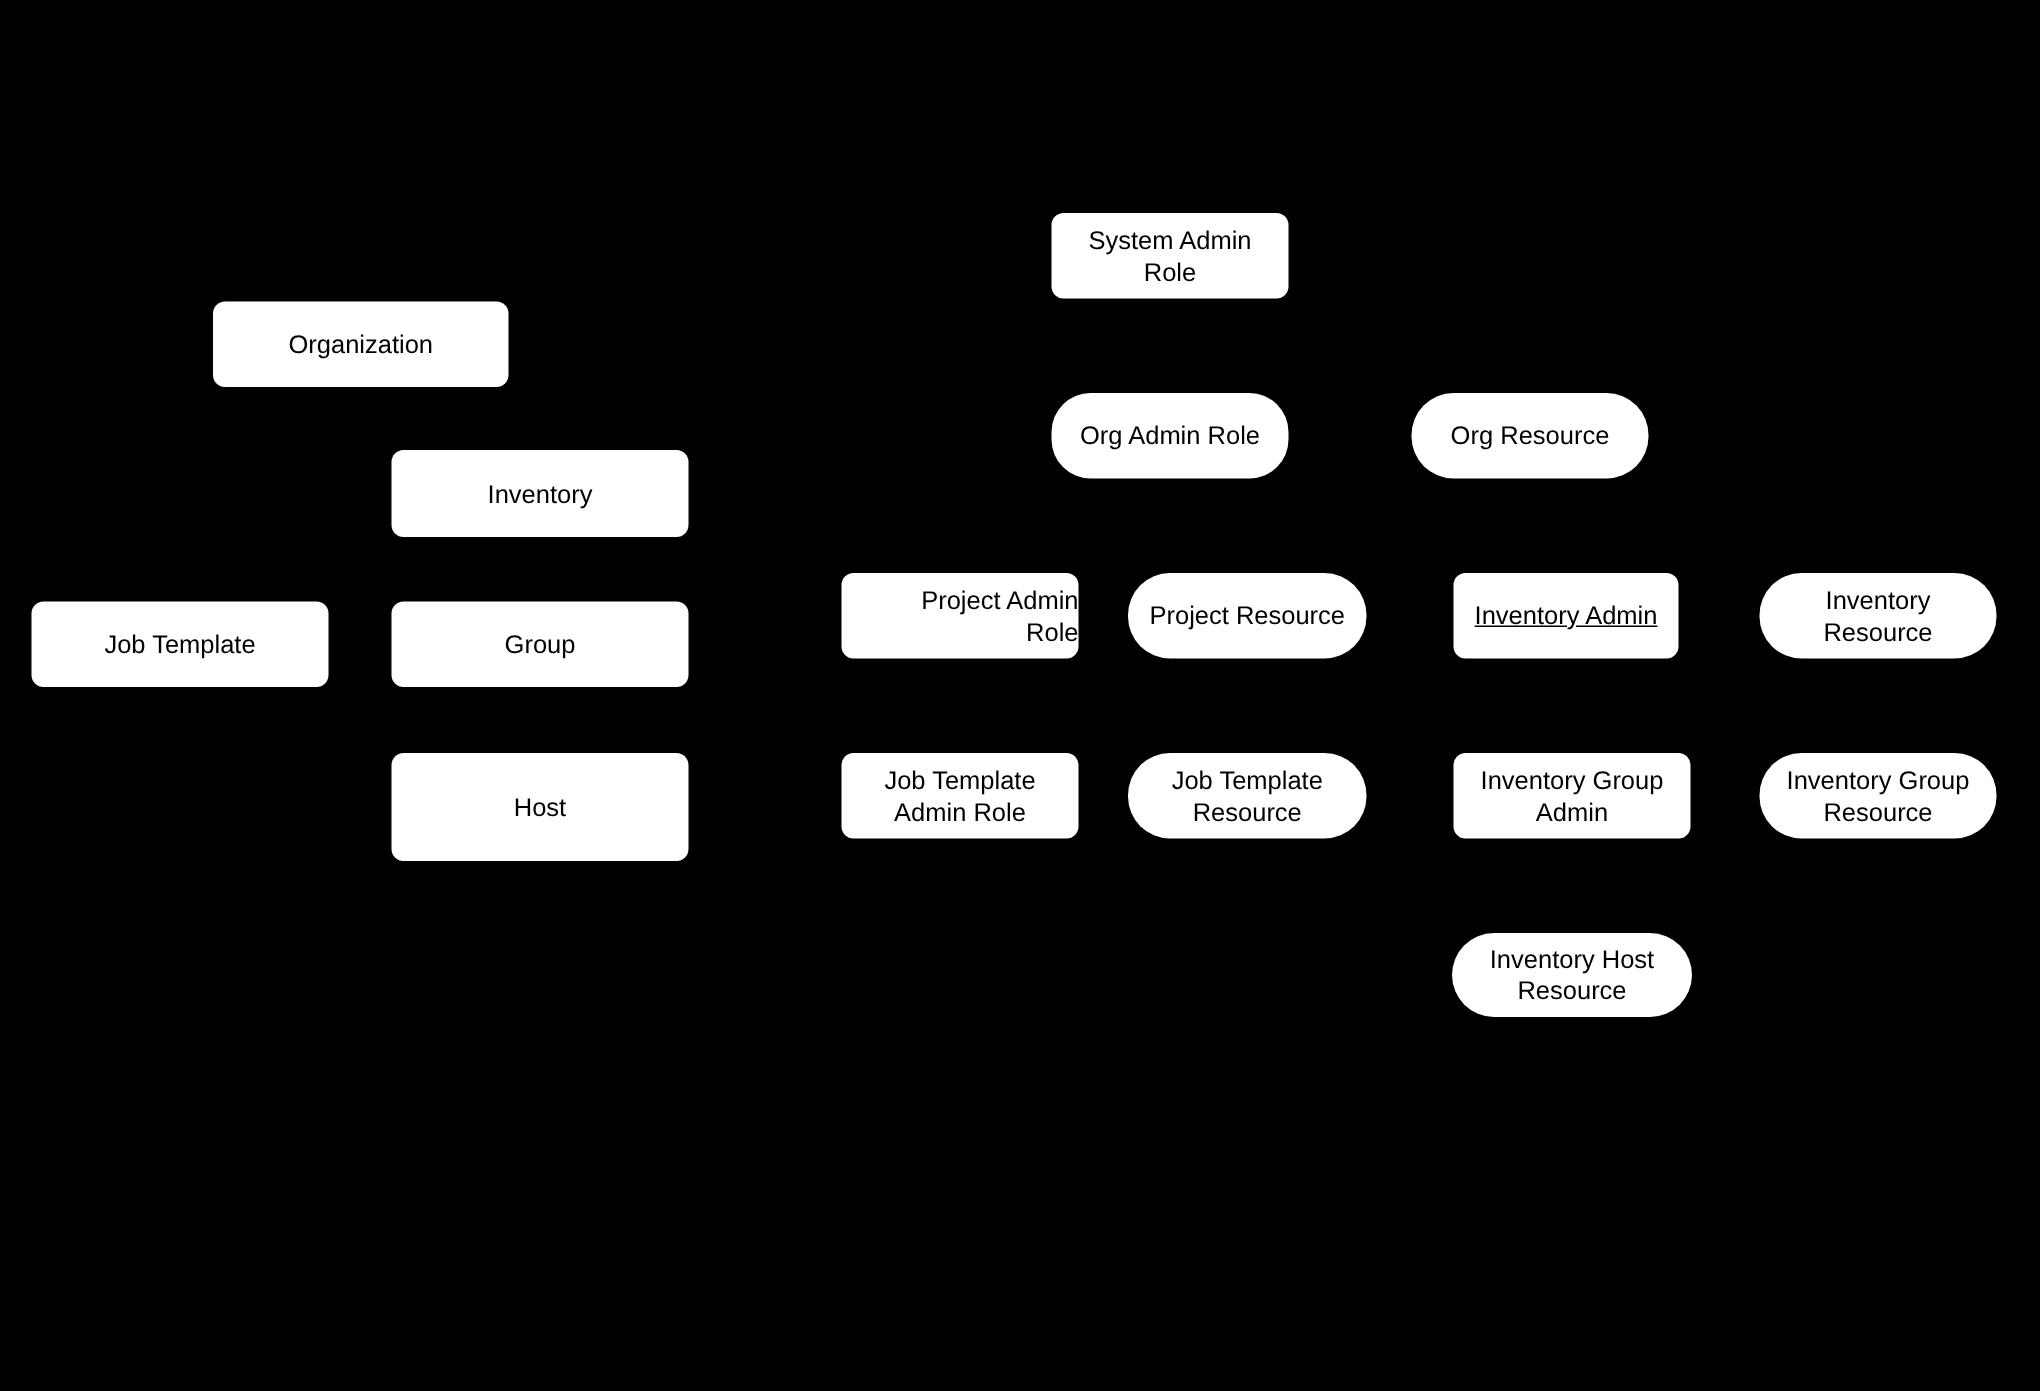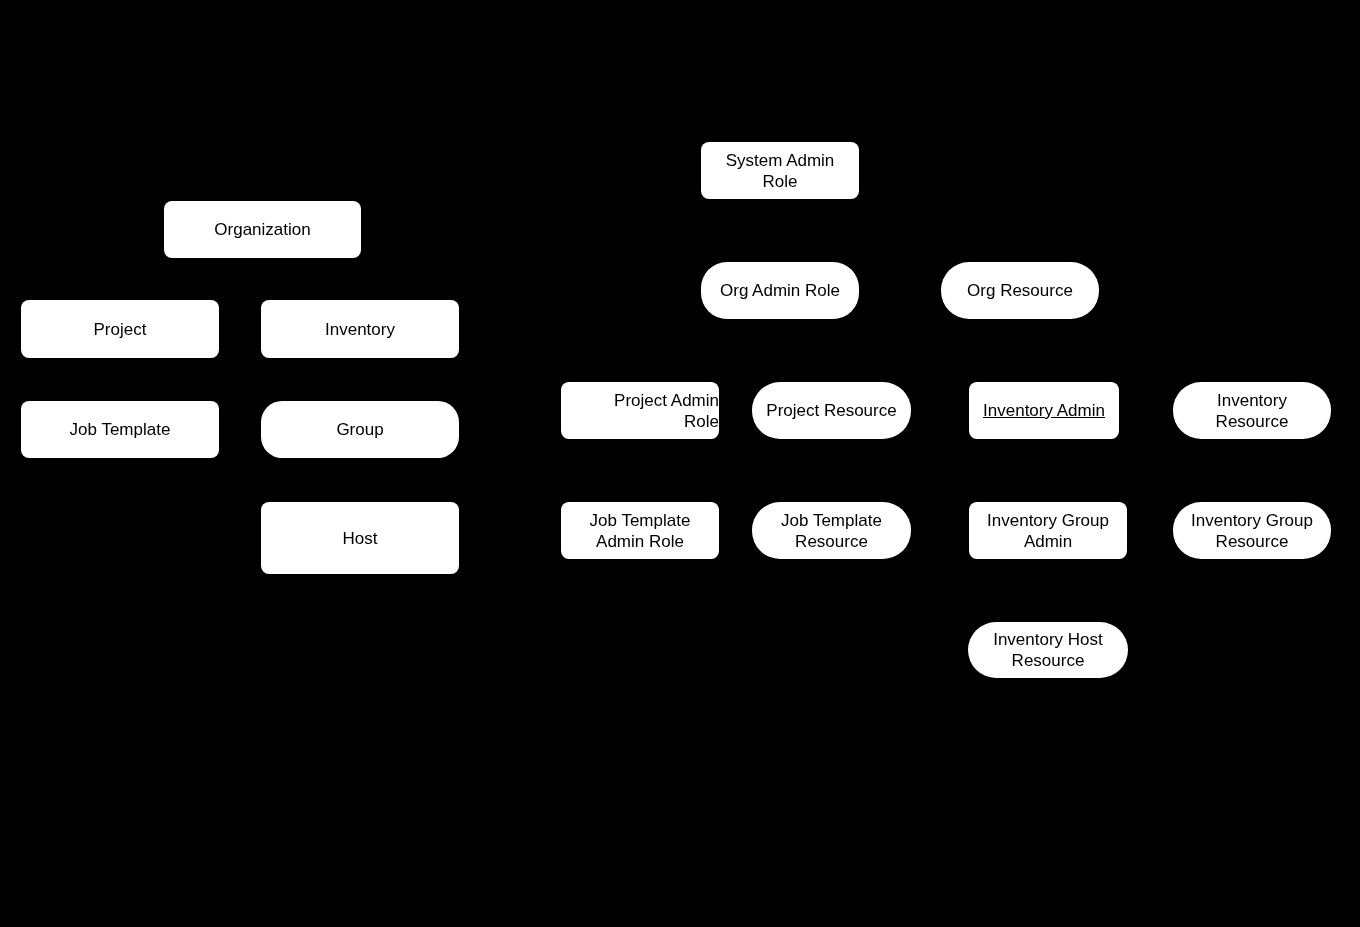--- a/index.html
+++ b/index.html
@@ -36,33 +36,30 @@
     border-radius: 28px;
   }
   .node-line {
     white-space: nowrap;
   }
 </style>
 </head>
 <body>
 
 <div class="canvas" id="diagram-canvas" style="width: 1360px; height: 927px;">
-    <div class="node rounded-rect" style="left: 142px; top: 201px; width: 197px; height: 57px; margin-left: 22px;">
+    <div class="node rounded-rect" style="left: 142px; top: 201px; width: 197px; height: 57px;">
       <div class="node-line">Organization</div>
-    </div>
-    <div class="node rounded-rect" style="left: 21px; top: 300px; width: 198px; height: 58px;">
-      <div class="node-line">Project</div>
     </div>
     <div class="node rounded-rect" style="left: 261px; top: 300px; width: 198px; height: 58px;">
       <div class="node-line">Inventory</div>
     </div>
     <div class="node rounded-rect" style="left: 21px; top: 401px; width: 198px; height: 57px;">
       <div class="node-line">Job Template</div>
     </div>
-    <div class="node rounded-rect" style="left: 261px; top: 401px; width: 198px; height: 57px; border-radius: 21px;">
+    <div class="node rounded-rect" style="left: 261px; top: 401px; width: 198px; height: 57px;">
       <div class="node-line">Group</div>
     </div>
     <div class="node rounded-rect" style="left: 261px; top: 502px; width: 198px; height: 72px;">
       <div class="node-line">Host</div>
     </div>
     <div class="node rounded-rect" style="left: 701px; top: 142px; width: 158px; height: 57px;">
       <div class="node-line">System Admin</div>
       <div class="node-line">Role</div>
     </div>
     <div class="node rounded-rect" style="left: 701px; top: 262px; width: 158px; height: 57px; border-radius: 26px;">

